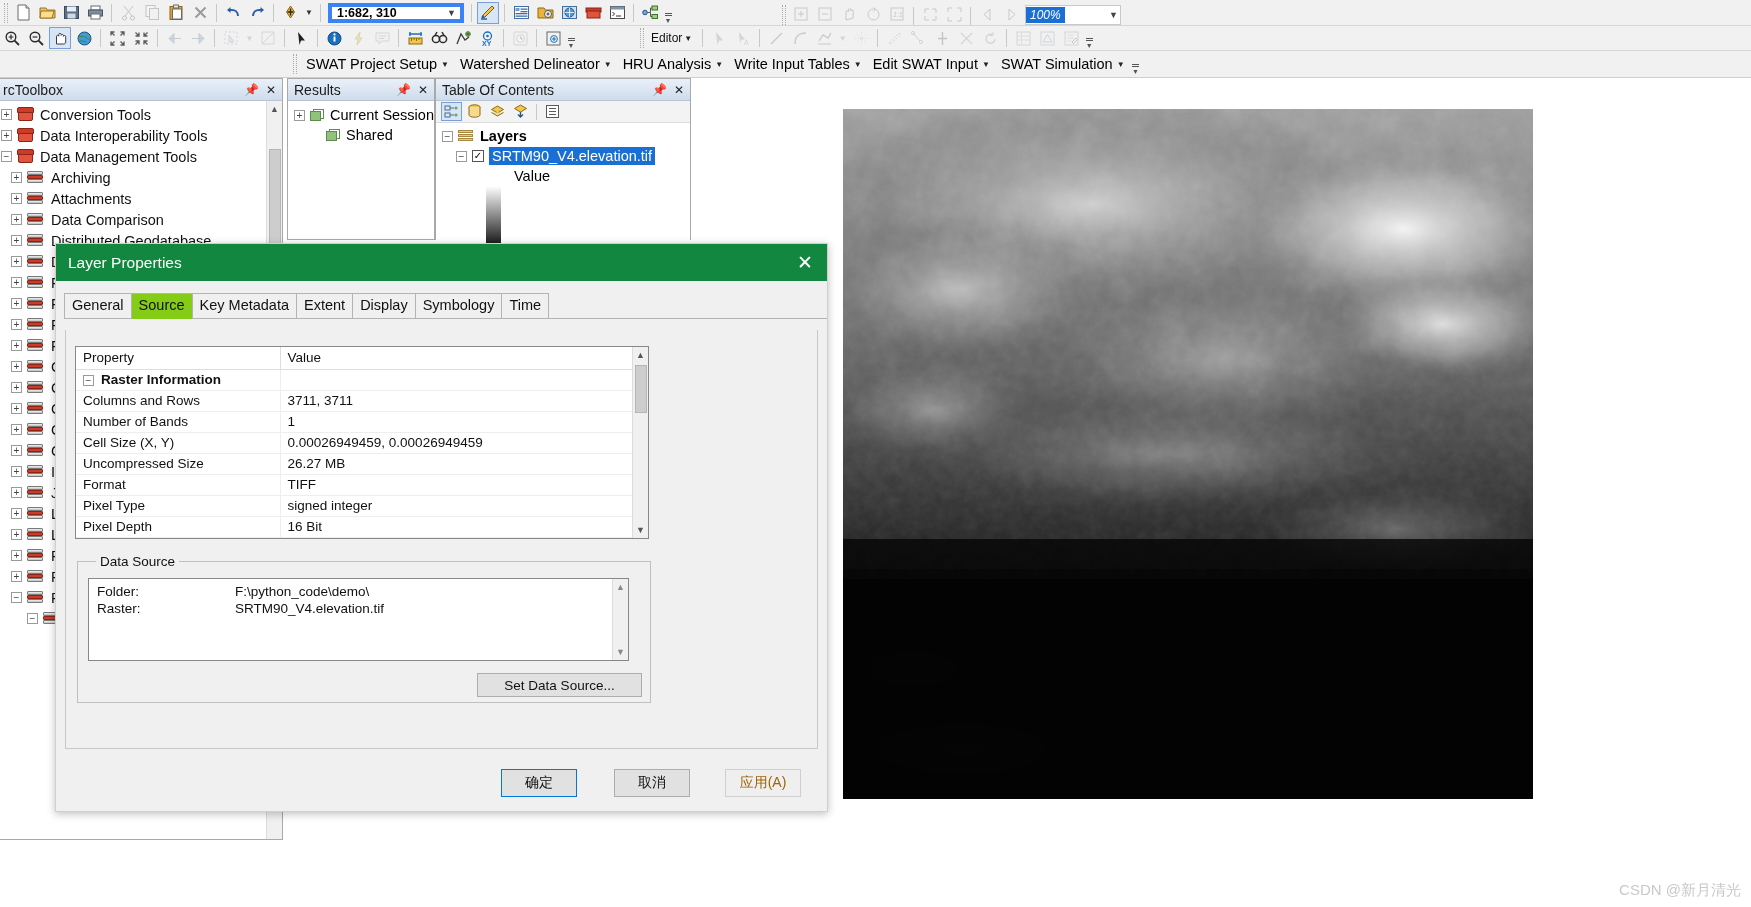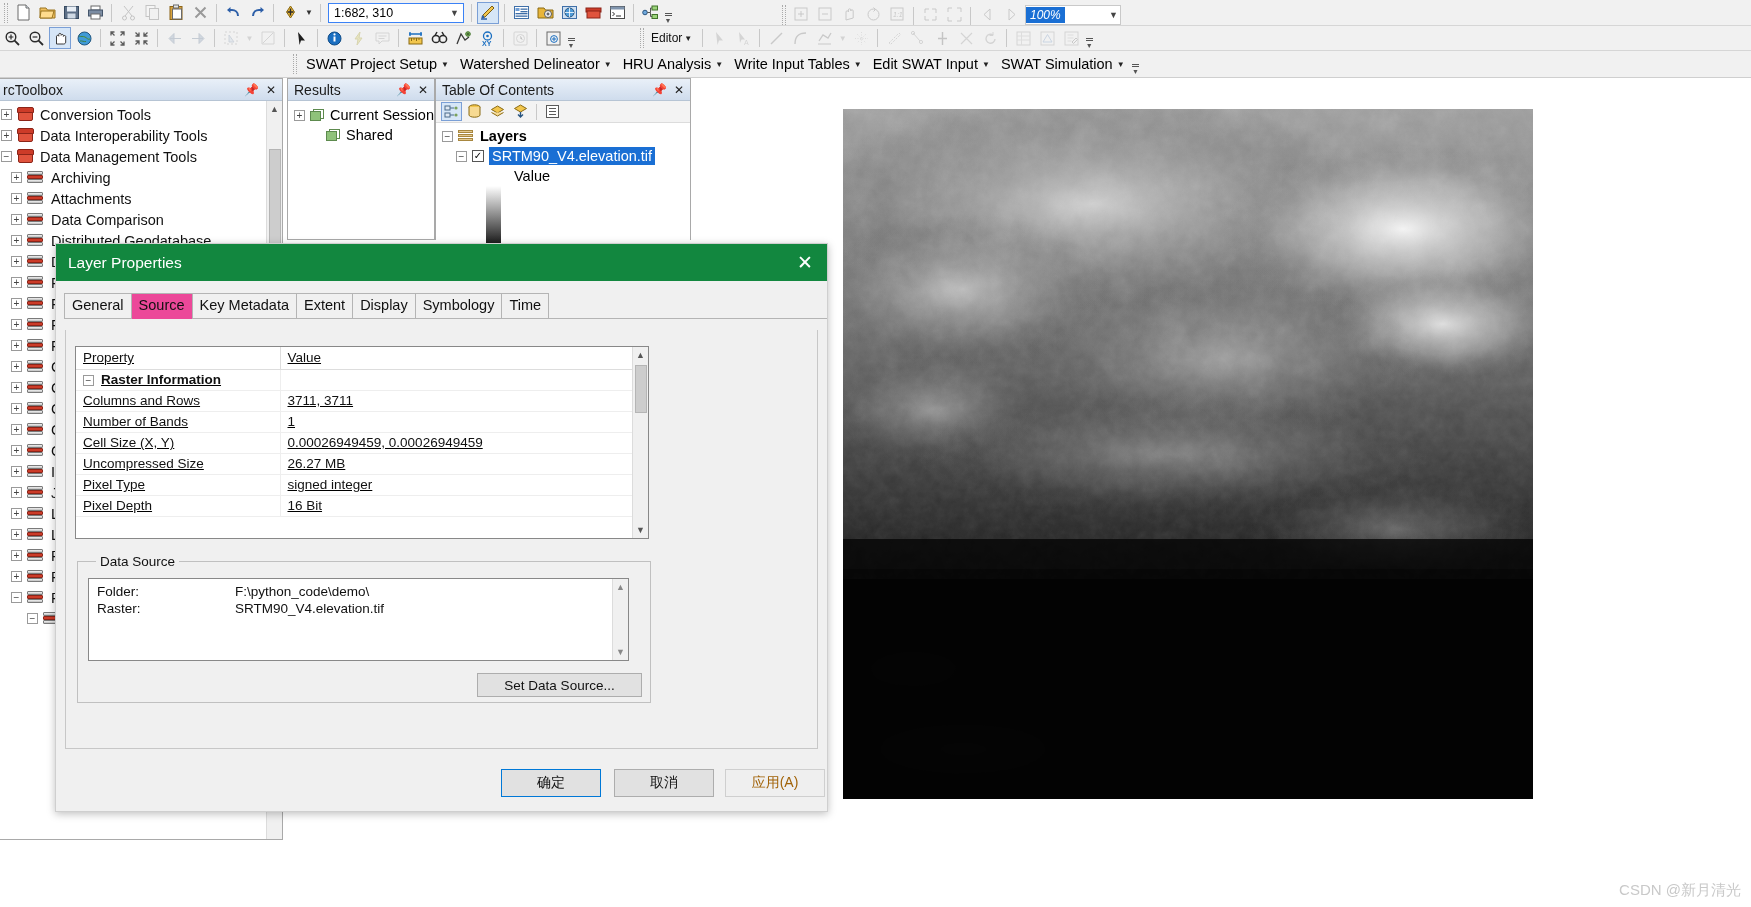--- a/index.html
+++ b/index.html
@@ -56,27 +56,28 @@
   .tb-overflow {
     width: 10px; height: 22px;
     display:flex; flex-direction:column; align-items:center; justify-content:flex-end;
     font-size: 8px; color:#555;
     margin-left: 1px;
   }
   .tb-overflow .bar { width:7px; height:1px; background:#555; margin-bottom:1px;}
 
   .scale-combo {
     width: 136px; height: 20px;
-    border: 1px solid #3b82f6;
+    border: 4px solid #3b82f6;
     background: #fff;
     display: flex; align-items: center;
     justify-content: space-between;
     padding: 0 2px 0 5px;
     font-size: 12.5px;
     margin: 0 3px;
+    font-weight: bold;
   }
   .combo-arrow { font-size: 9px; color: #444; padding-right:2px; }
 
   .zoom-combo {
     width: 96px; height: 20px;
     border: 1px solid #c9c9c9;
     background: #fff;
     display: flex; align-items: center; justify-content: space-between;
     font-size: 12px;
     margin-left: 2px;
@@ -310,21 +311,21 @@
   .lp-tab {
     font-size: 14.5px; color: #111;
     padding: 3px 7px 4px 7px;
     border: 1px solid #b4b4b4;
     border-bottom: none;
     background: #f0f0f0;
     margin-right: -1px;
     line-height: 17px;
   }
   .lp-tab.active {
-    background: #ec4899;
+    background: #84cc16;
     position: relative; top: 1px;
     padding-bottom: 5px;
   }
   #lp-panel {
     position: absolute;
     left: 9px; top: 86px; right: 9px; bottom: 62px;
     background: #f0f0f0;
     border: 1px solid #c7c7c7;
     border-top: none;
   }
@@ -332,21 +333,20 @@
   .prop-table-wrap {
     position: absolute; left: 9px; top: 16px;
     width: 574px; height: 193px;
     border: 1px solid #888;
     background: #fff;
     overflow: hidden;
   }
   table.prop-table {
     width: 558px; border-collapse: collapse;
     font-size: 13.5px;
-    text-decoration: underline;
   }
   table.prop-table th {
     text-align: left; font-weight: normal;
     padding: 3px 5px 4px 7px;
     border-bottom: 1px solid #ddd;
     border-right: 1px solid #ddd;
     font-size: 13.5px;
     color: #111;
   }
   table.prop-table td {
@@ -401,21 +401,21 @@
   #set-data-source {
     position: absolute; left: 399px; top: 104px;
     width: 165px; height: 24px;
     background: #e1e1e1; border: 1px solid #adadad;
     font-size: 13.5px; color: #111;
     display: flex; align-items: center; justify-content: center;
   }
 
   .dlg-btn {
     position: absolute; bottom: 14px;
-    width: 100px; height: 28px;
+    width: 76px; height: 28px;
     border: 1px solid #adadad;
     background: #e1e1e1;
     font-size: 14px; color: #111;
     display:flex;align-items:center;justify-content:center;margin-top:40px;
   }
   #btn-ok { left: 445px; border-color: #0078d7; background:#e1e1e1; }
   #btn-cancel { left: 558px; }
   #btn-apply { left: 669px; color: #a16207; background:#efefef; border-color:#cfcfcf;text-align:center; }
 </style>
 </head>
@@ -1334,20 +1334,24 @@
               </tr>
               <tr>
                 <td class="p-name">Cell Size (X, Y)</td>
                 <td class="p-value">0.00026949459, 0.00026949459</td>
               </tr>
               <tr>
                 <td class="p-name">Uncompressed Size</td>
                 <td class="p-value">26.27 MB</td>
               </tr>
               <tr>
+                <td class="p-name">Format</td>
+                <td class="p-value">TIFF</td>
+              </tr>
+              <tr>
                 <td class="p-name">Pixel Type</td>
                 <td class="p-value">signed integer</td>
               </tr>
               <tr>
                 <td class="p-name">Pixel Depth</td>
                 <td class="p-value">16 Bit</td>
               </tr>
             </tbody>
         </table>
         <div class="prop-scroll">

